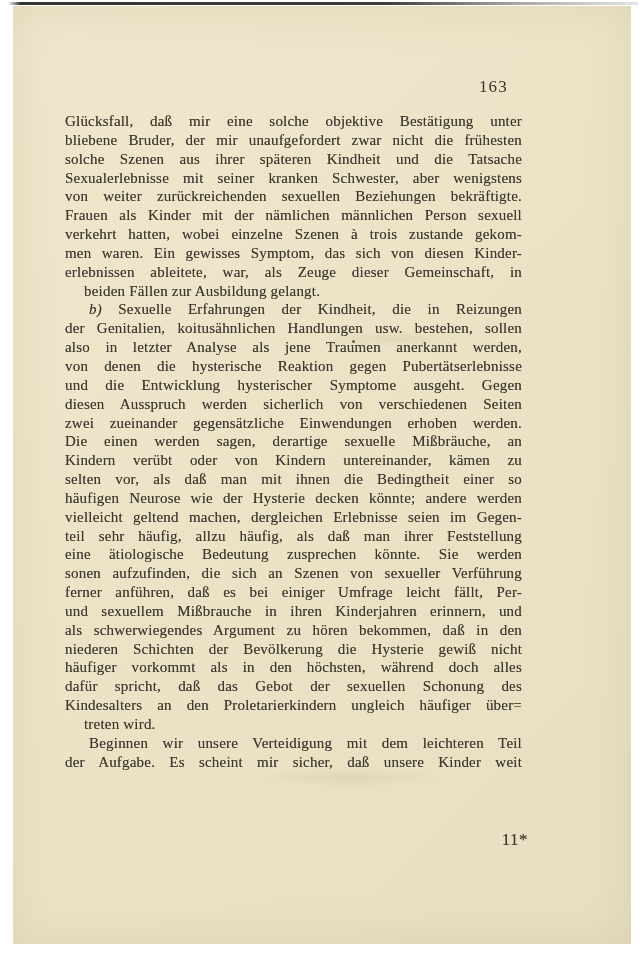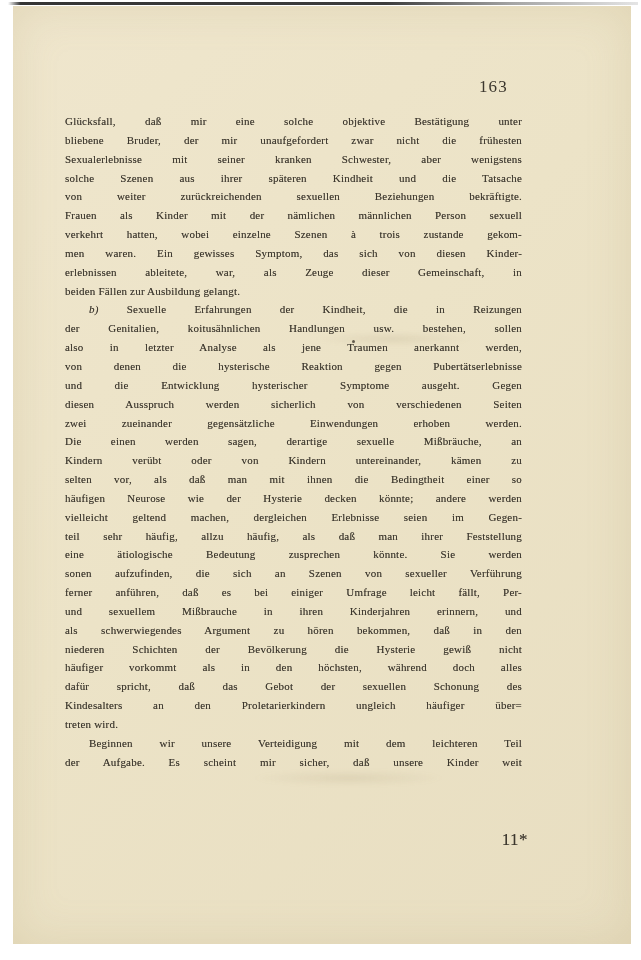--- a/index.html
+++ b/index.html
@@ -34,27 +34,27 @@
   }
   .folio{
     position:absolute;top:71px;right:14px;
     font-size:17px;letter-spacing:1.2px;
   }
   .text-block{
     position:absolute;top:106px;left:0;width:457px;
   }
   .line{
     height:18.85px;line-height:18.85px;
-    font-size:11px;letter-spacing:.2px;
+    font-size:15px;letter-spacing:.2px;
     text-align:justify;text-align-last:justify;
     text-shadow:0 0 .5px rgba(58,52,42,.55);
     white-space:normal;
   }
   .line.indent{text-indent:24px;}
-  .line.rag{text-align-last:left;}
+  .line.rag{text-align-last:left;margin-left:19px;}
   .line i{font-style:italic;}
   .signature-mark{
     position:absolute;top:824px;right:-6px;
     font-size:17px;letter-spacing:.5px;
     text-shadow:0 0 .5px rgba(58,52,42,.5);
   }
   .ink-spot{
     position:absolute;left:339px;top:334px;width:3px;height:3px;
     border-radius:50%;background:#4a4438;opacity:.85;
   }
@@ -80,22 +80,22 @@
   <div class="smudge smudge-a"></div>
   <div class="smudge smudge-b"></div>
   <div class="ink-spot"></div>
 
   <div class="text-column">
     <div class="folio">163</div>
 
     <div class="text-block">
         <div class="line">Glücksfall, daß mir eine solche objektive Bestätigung unter</div>
         <div class="line">bliebene Bruder, der mir unaufgefordert zwar nicht die frühesten</div>
+        <div class="line">solche Szenen aus ihrer späteren Kindheit und die Tatsache</div>
         <div class="line">Sexualerlebnisse mit seiner kranken Schwester, aber wenigstens</div>
-        <div class="line">solche Szenen aus ihrer späteren Kindheit und die Tatsache</div>
         <div class="line">von weiter zurückreichenden sexuellen Beziehungen bekräftigte.</div>
         <div class="line">Frauen als Kinder mit der nämlichen männlichen Person sexuell</div>
         <div class="line">verkehrt hatten, wobei einzelne Szenen à trois zustande gekom-</div>
         <div class="line">men waren. Ein gewisses Symptom, das sich von diesen Kinder-</div>
         <div class="line">erlebnissen ableitete, war, als Zeuge dieser Gemeinschaft, in</div>
         <div class="line rag">beiden Fällen zur Ausbildung gelangt.</div>
         <div class="line indent"><i>b)</i>&nbsp;Sexuelle Erfahrungen der Kindheit, die in Reizungen</div>
         <div class="line">der Genitalien, koitusähnlichen Handlungen usw. bestehen, sollen</div>
         <div class="line">also in letzter Analyse als jene Traumen anerkannt werden,</div>
         <div class="line">von denen die hysterische Reaktion gegen Pubertätserlebnisse</div>

